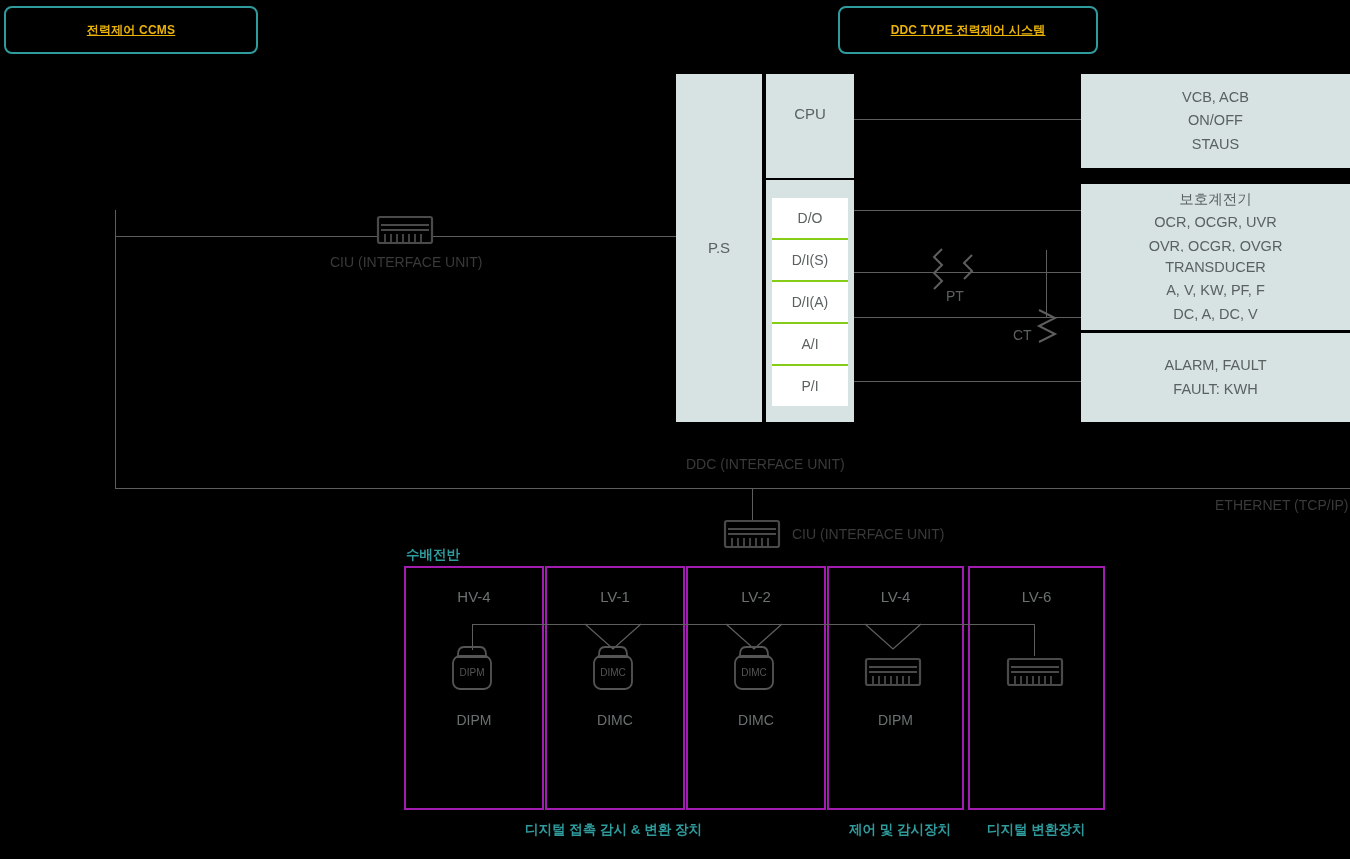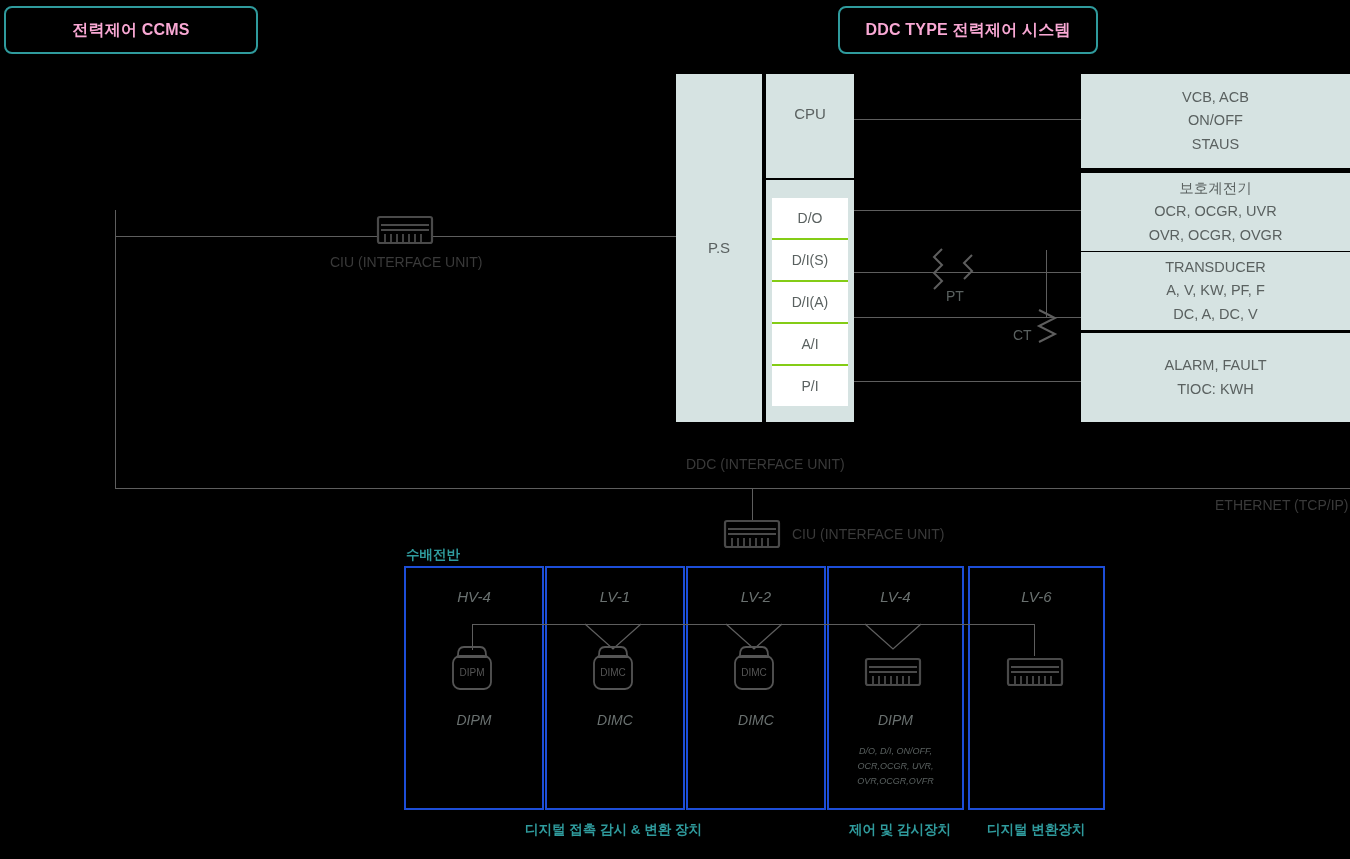--- a/index.html
+++ b/index.html
@@ -7,22 +7,23 @@
     width:1350px;height:859px;position:relative;overflow:hidden;
     font-family:"Liberation Sans","DejaVu Sans",sans-serif;
     color:#555;
   }
   .abs{position:absolute;}
 
   
   .pill{
     position:absolute;border:2px solid #2f9b9d;border-radius:8px;
     display:flex;align-items:center;justify-content:center;
-    color:#f9a8d4;font-weight:bold;font-size:16px;letter-spacing:.2px;
+    color:#eab308;font-weight:bold;font-size:12px;letter-spacing:.2px;
     background:transparent;
+    text-decoration:underline;
   }
   #pill-ccms{left:4px;top:6px;width:250px;height:44px;}
   #pill-ddc{left:838px;top:6px;width:256px;height:44px;}
 
   
   .tint{position:absolute;background:#d6e3e2;}
   .tint-label{
     position:absolute;display:flex;align-items:center;justify-content:center;
     text-align:center;color:#5a6160;font-size:15px;line-height:1.45;
   }
@@ -55,21 +56,21 @@
   .vline{position:absolute;width:1px;background:#5e5e5e;}
 
   
   .txt{position:absolute;color:#3a3a3a;font-size:14px;white-space:nowrap;}
   .txt-grey{position:absolute;color:#5a6160;font-size:14.5px;white-space:nowrap;}
   .txt-teal{position:absolute;color:#2f9b9d;font-size:13.5px;font-weight:bold;white-space:nowrap;margin-left:6px;}
   .txt-small{position:absolute;color:#5a6160;font-size:9px;line-height:1.65;text-align:center;}
 
   
   .panel{
-    position:absolute;border:2px solid #1d4ed8;background:transparent;font-style:italic;
+    position:absolute;border:2px solid #a21caf;background:transparent;
   }
   .panel-title{
     position:absolute;width:100%;text-align:center;color:#6a7170;font-size:15px;
   }
   .dev-name{
     position:absolute;width:100%;text-align:center;color:#6a7170;font-size:14px;
   }
 
   svg{display:block;overflow:visible;}
 </style>
@@ -128,38 +129,38 @@
   <span>P/I</span>
   </div>
 
 <div class="rblock" style="top:74px;height:94px;">
   <div>
     <div>VCB, ACB</div>
     <div>ON/OFF</div>
     <div>STAUS</div>
   </div>
 </div>
-<div class="rblock" style="top:173px;height:78px;">
+<div class="rblock" style="top:184px;height:78px;">
   <div>
     <div>보호계전기</div>
     <div>OCR, OCGR, UVR</div>
     <div>OVR, OCGR, OVGR</div>
   </div>
 </div>
 <div class="rblock" style="top:252px;height:78px;">
   <div>
     <div>TRANSDUCER</div>
     <div>A, V, KW, PF, F</div>
     <div>DC, A, DC, V</div>
   </div>
 </div>
 <div class="rblock" style="top:333px;height:89px;border-bottom:none;">
   <div>
     <div>ALARM, FAULT</div>
-    <div>TIOC: KWH</div>
+    <div>FAULT: KWH</div>
   </div>
 </div>
 
 <div class="hline" style="left:854px;top:119px;width:227px;"></div>
 <div class="hline" style="left:854px;top:210px;width:227px;"></div>
 <div class="hline" style="left:854px;top:272px;width:227px;"></div>
 <div class="hline" style="left:854px;top:317px;width:227px;"></div>
 <div class="hline" style="left:854px;top:381px;width:227px;"></div>
 
 <div class="abs" style="left:930px;top:246px;">
@@ -211,23 +212,20 @@
   <div class="panel-title" style="top:20px;">LV-1</div>
   <div class="dev-name" style="top:144px;">DIMC</div>
 </div>
 <div class="panel" style="left:686px;top:566px;width:136px;height:240px;">
   <div class="panel-title" style="top:20px;">LV-2</div>
   <div class="dev-name" style="top:144px;">DIMC</div>
 </div>
 <div class="panel" style="left:827px;top:566px;width:133px;height:240px;">
   <div class="panel-title" style="top:20px;">LV-4</div>
   <div class="dev-name" style="top:144px;">DIPM</div>
-  <div class="txt-small" style="left:0;top:176px;width:100%;white-space:pre-line;">D/O, D/I, ON/OFF,
-OCR,OCGR, UVR,
-OVR,OCGR,OVFR</div>
 </div>
 <div class="panel" style="left:968px;top:566px;width:133px;height:240px;">
   <div class="panel-title" style="top:20px;">LV-6</div>
 </div>
 
 <div class="hline" style="left:472px;top:624px;width:563px;"></div>
 
 <div class="vline" style="left:472px;top:624px;height:26px;"></div>
 
 <div class="abs" style="left:585px;top:624px;">

